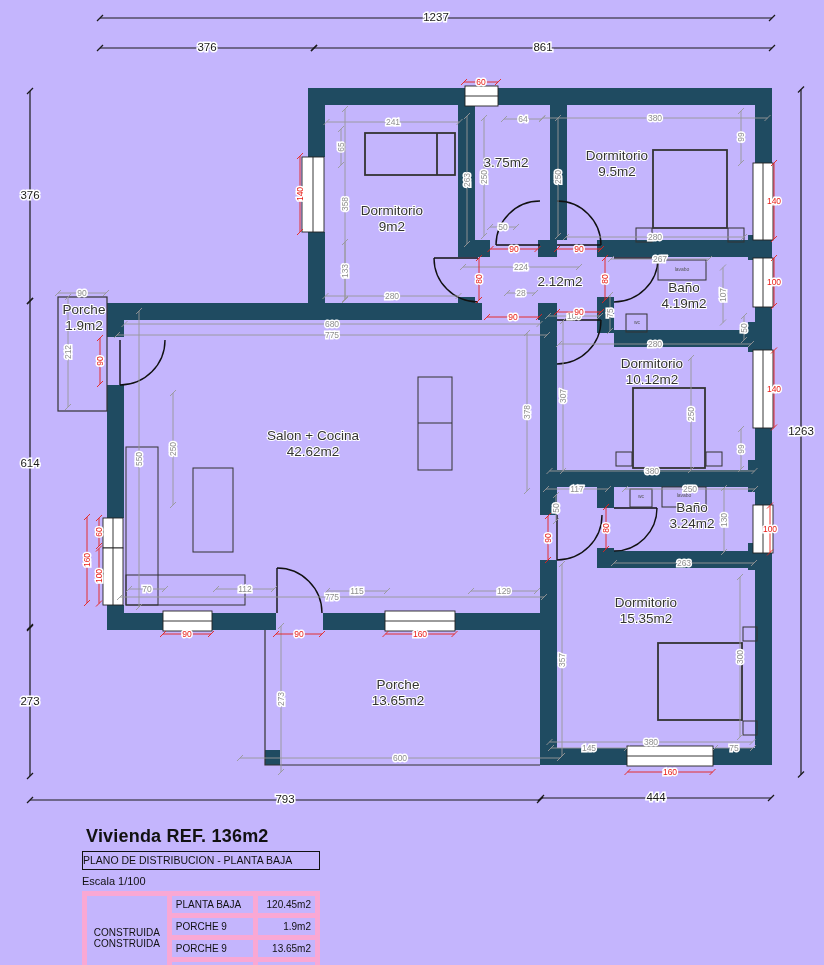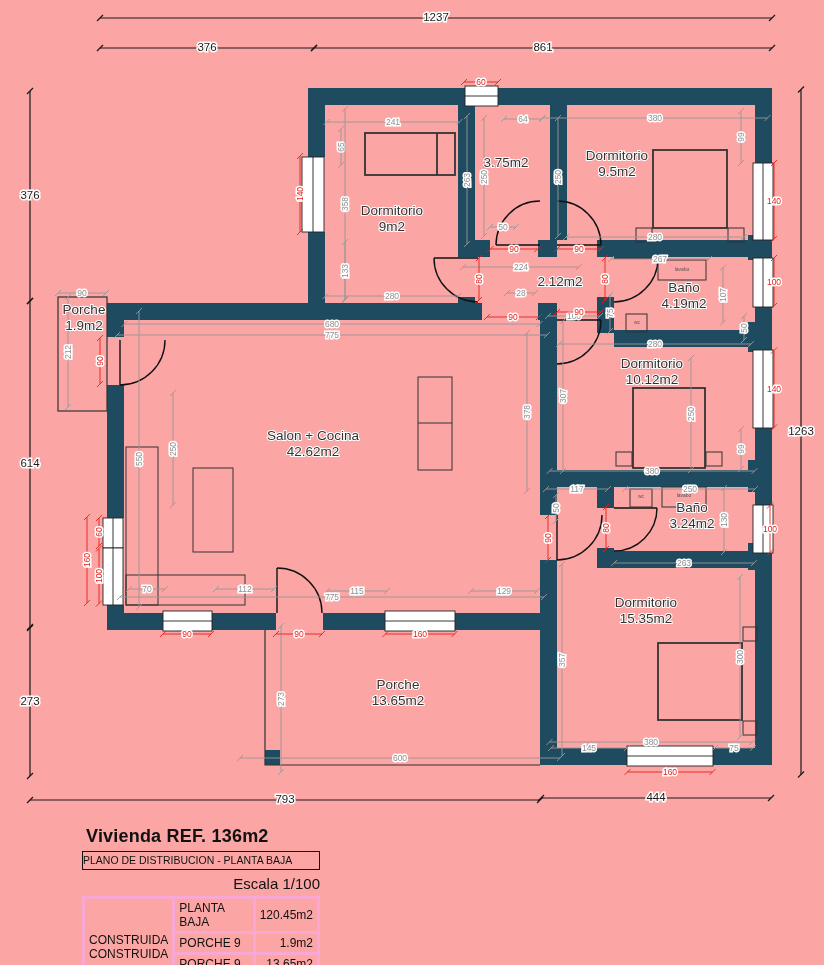--- a/index.html
+++ b/index.html
@@ -1,31 +1,31 @@
 <!DOCTYPE html>
 <html><head>
 <meta charset="utf-8">
 <style>
   html,body{margin:0;padding:0;background:#fff;width:824px;height:965px;
     font-family:"Liberation Sans",sans-serif;}
-  #stage{position:relative;width:824px;height:965px;background:#fca5a5;overflow:hidden;}
+  #stage{position:relative;width:824px;height:965px;background:#c4b5fd;overflow:hidden;}
   svg text{user-select:none;}
   .dim{font-size:8.5px;paint-order:stroke;stroke:#ffffff;stroke-width:3px;fill:#8f8f8f;}
   .dim.red{fill:#e8201a;}
   .dim.gray{fill:#8f8f8f;}
   .dim.black{fill:#1a1a1a;font-size:11.5px;}
   .room{font-size:13.5px;fill:#333;paint-order:stroke;stroke:#fff;stroke-width:2px;}
   .fixture{font-size:5px;fill:#555;}
   
   .titleblock{position:absolute;left:82px;top:826px;width:238px;color:#111;}
   .tb-title{font-size:18px;font-weight:bold;margin:0 0 4px 4px;letter-spacing:.2px;}
   .tb-box{border:1.6px solid #111;font-size:10.5px;padding:2px 0 3px 0;}
-  .tb-scale{text-align:right;font-size:15px;padding:5px 0 4px 0;}
+  .tb-scale{text-align:left;font-size:11px;padding:5px 0 4px 0;}
   table.tb{border-collapse:collapse;width:100%;}
-  table.tb td{border:3px solid #f9a8d4;font-size:12px;padding:2px 4px;height:13px;}
+  table.tb td{border:5px solid #f9a8d4;font-size:10px;padding:2px 4px;height:13px;}
   table.tb{border:1.6px solid #111;}
   td.tb-head{text-align:center;font-size:10px;width:76px;}
   td.tb-label{width:96px;}
   td.tb-value{text-align:right;width:52px;font-size:9px;}
 </style>
 </head>
 <body>
 
 <div id="stage">
 

